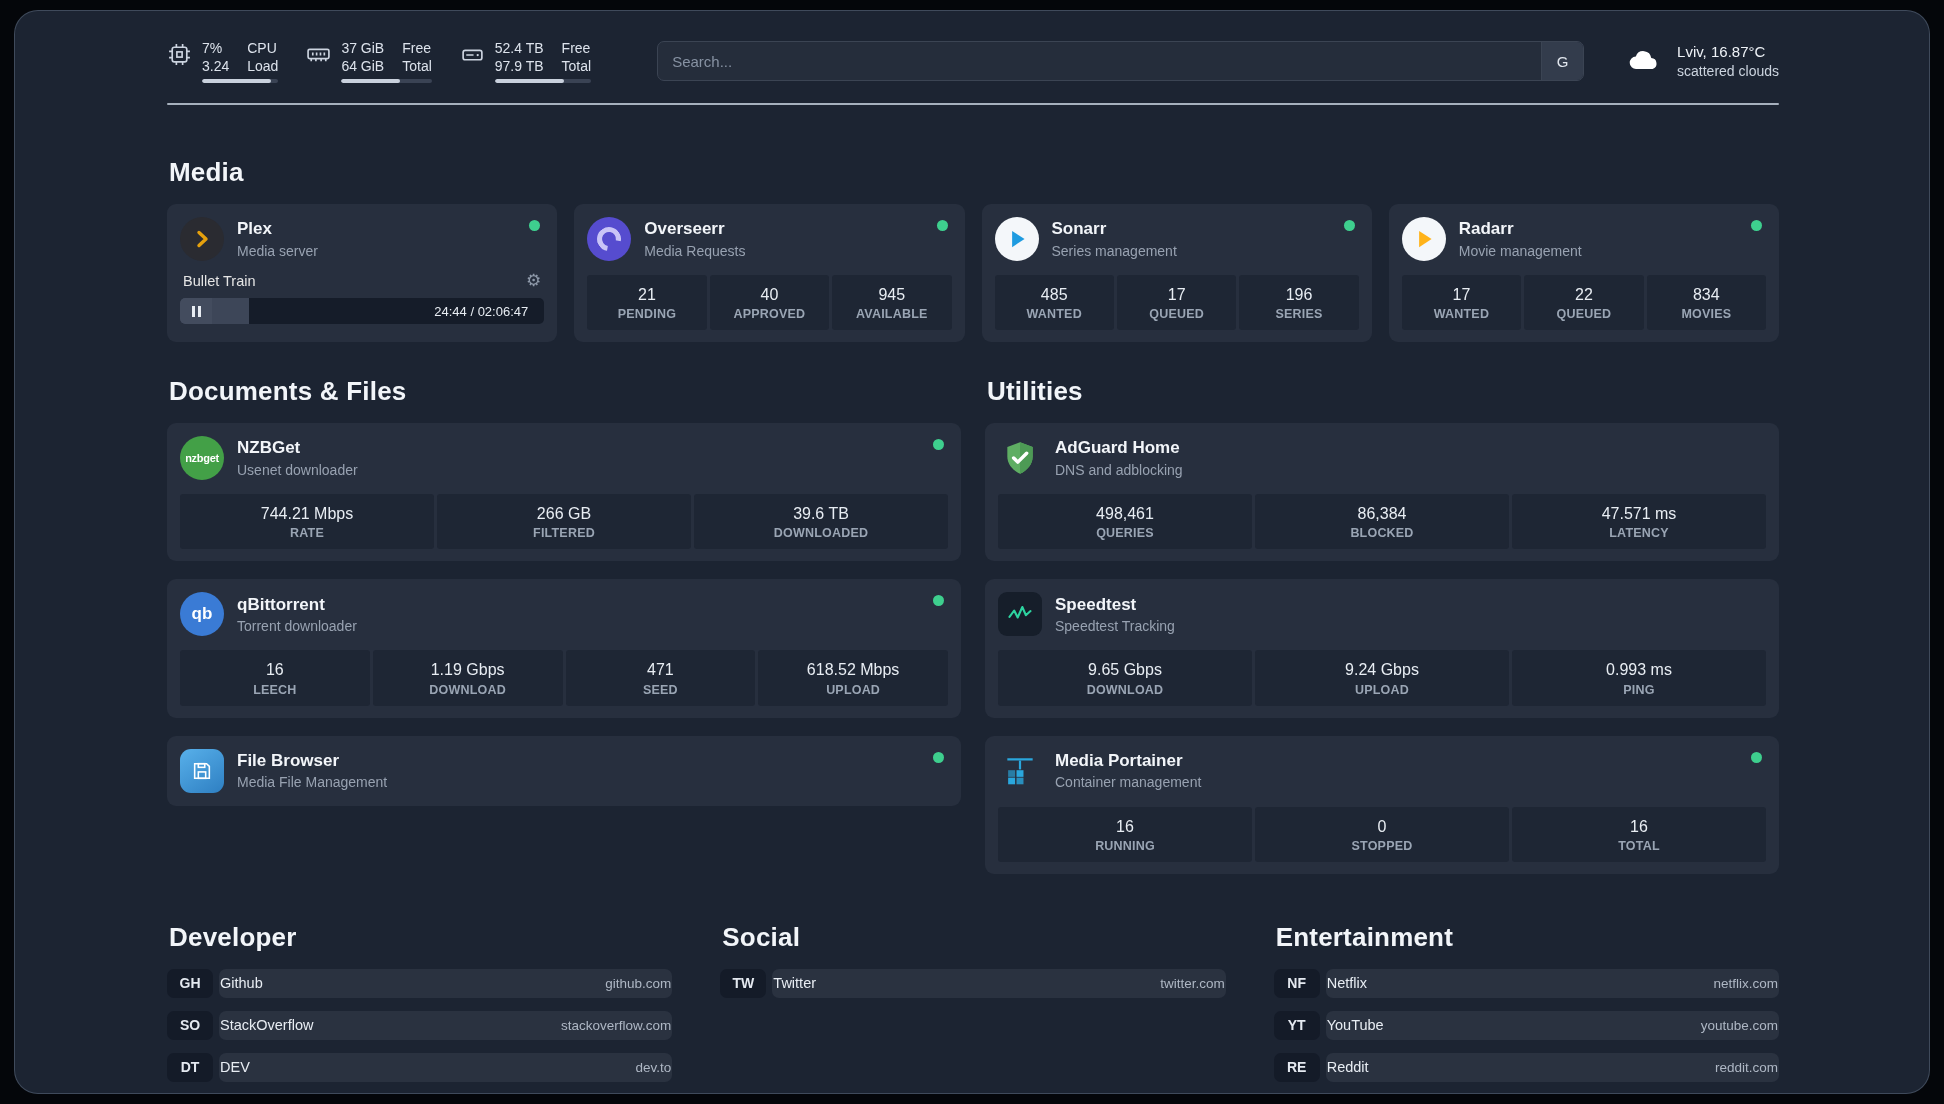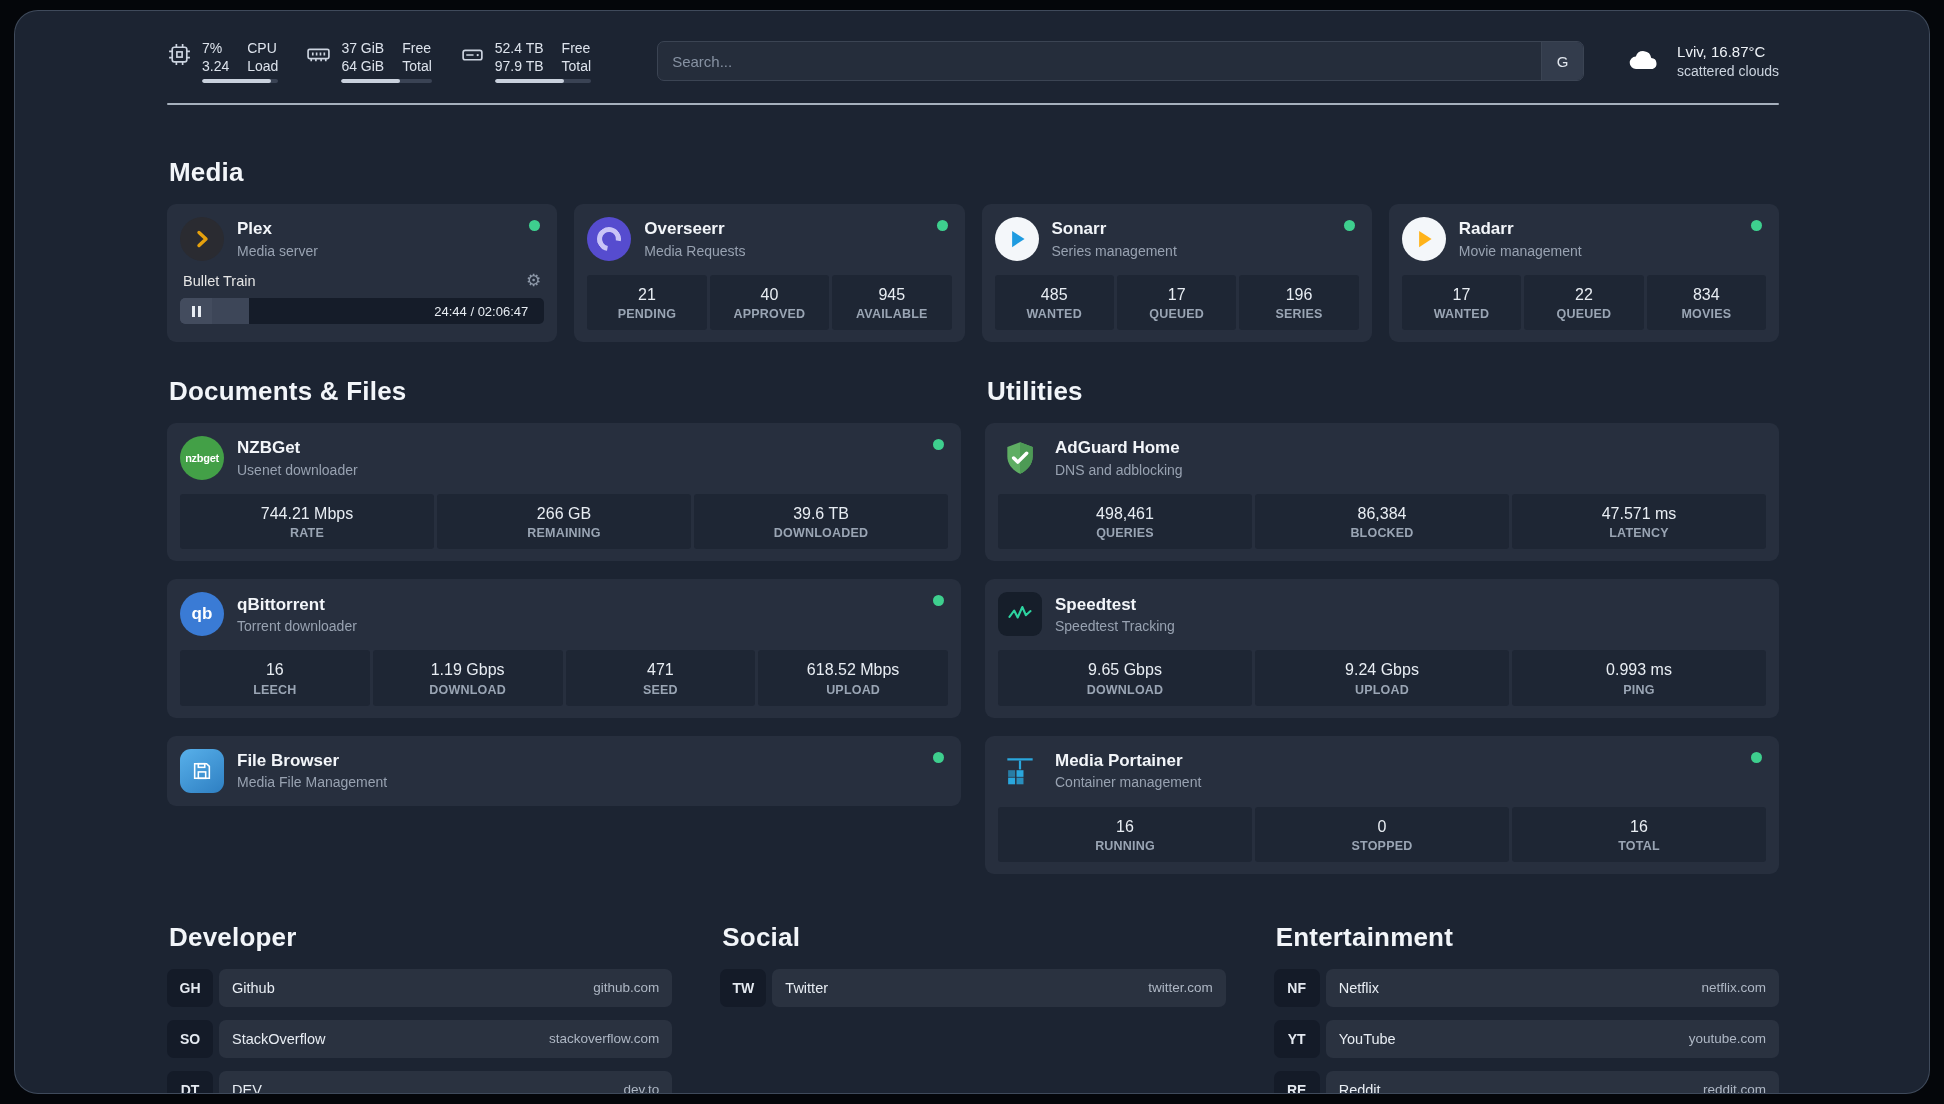--- a/index.html
+++ b/index.html
@@ -85,24 +85,24 @@
   .player{position:relative;margin-top:9px;height:26px;background:#151c29;border-radius:5px;overflow:hidden;}
   .player-fill{position:absolute;left:0;top:0;bottom:0;background:#3d4658;}
   .pause-btn{position:absolute;left:0;top:0;bottom:0;z-index:2;width:32px;background:#434c5e;
     border:none;border-radius:5px 0 0 5px;display:flex;align-items:center;justify-content:center;gap:3px;}
   .pause-btn i{display:block;width:3px;height:11px;background:#e8edf3;}
   .player-time{position:absolute;right:16px;top:50%;transform:translateY(-50%);
     font-size:13px;color:#e8edf3;z-index:2;}
 
   
   .bookmarks{margin-top:48px;display:grid;grid-template-columns:repeat(3,1fr);gap:48px;}
-  .bm-row{display:flex;align-items:stretch;height:38px;margin-bottom:13px;}
+  .bm-row{display:flex;align-items:stretch;height:29px;margin-bottom:13px;}
   .bm-abbr{width:46px;background:#141b28;border-radius:7px;display:flex;align-items:center;
     justify-content:center;font-weight:700;font-size:14px;color:#e4e9f0;flex:none;margin-right:6px;}
-  .bm-body{flex:1;background:#2a3240;border-radius:7px;display:flex;align-items:center;padding:0 13px;gap:33px;}
+  .bm-body{flex:1;background:#2a3240;border-radius:7px;display:flex;align-items:center;padding:0 1px;gap:33px;}
   .bm-name{font-size:14.5px;color:#e8edf3;}
   .bm-url{margin-left:auto;font-size:13.5px;color:#aeb7c4;}
 </style>
 </head>
 <body>
 
 <div class="frame" data-interactable="false">
 
   <div class="topbar" data-interactable="false">
 
@@ -335,21 +335,21 @@
               <span class="card-sub" data-interactable="false">Usenet downloader</span>
             </div>
           </div>
           <div class="stats" data-interactable="false">
             <div class="stat" data-interactable="false">
               <div class="stat-value" data-interactable="false">744.21 Mbps</div>
               <div class="stat-label" data-interactable="false">RATE</div>
             </div>
             <div class="stat" data-interactable="false">
               <div class="stat-value" data-interactable="false">266 GB</div>
-              <div class="stat-label" data-interactable="false">REMAINING</div>
+              <div class="stat-label" data-interactable="false">FILTERED</div>
             </div>
             <div class="stat" data-interactable="false">
               <div class="stat-value" data-interactable="false">39.6 TB</div>
               <div class="stat-label" data-interactable="false">DOWNLOADED</div>
             </div>
           </div>
         </div>
 
         <div class="card" data-interactable="true">
           <span class="dot" data-interactable="false"></span>

